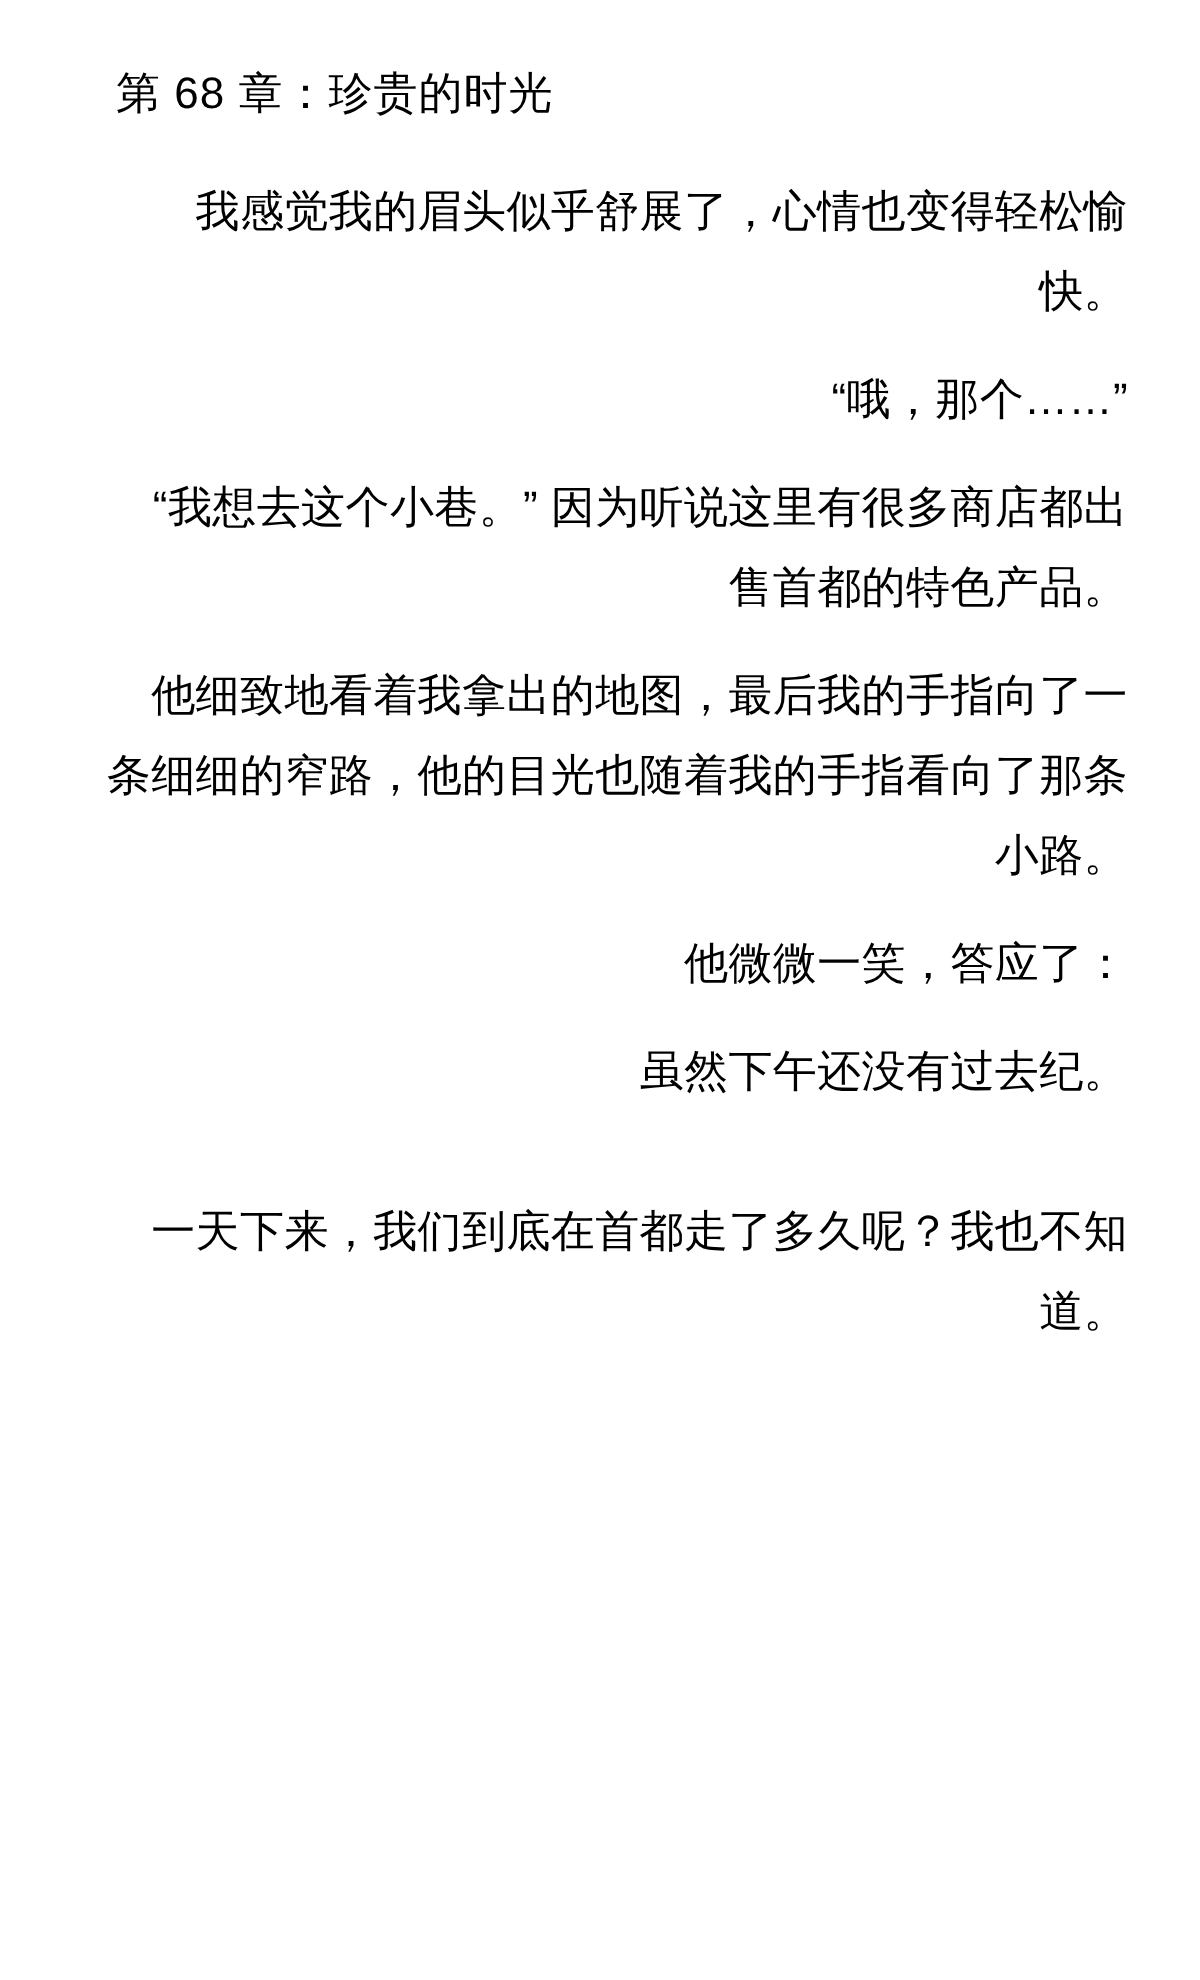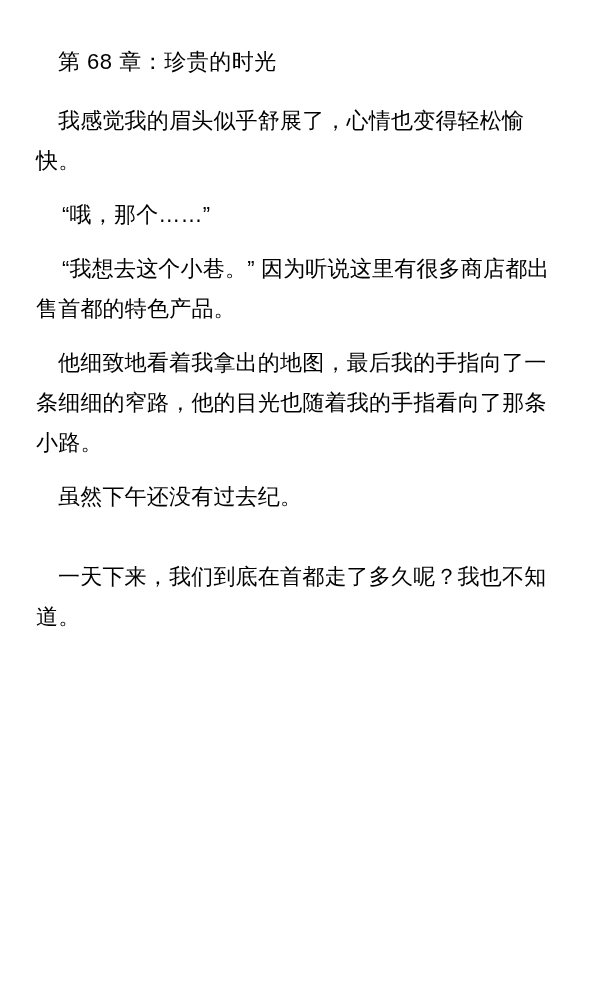--- a/index.html
+++ b/index.html
@@ -11,54 +11,56 @@
     width: 600px;
     height: 990px;
     font-family: "Liberation Sans", "DejaVu Sans", sans-serif;
     color: #000000;
     overflow: hidden;
   }
   .page {
     width: 600px;
     height: 831px;
     box-sizing: border-box;
-    padding: 45px 36px 0 36px;
+    padding: 30px 36px 0 36px;
     position: relative;
   }
   .chapter-title {
     font-size: 22px;
     line-height: 34px;
     margin: 0 0 22px 0;
     text-indent: 22px;
     font-weight: normal;
     letter-spacing: 0.5px;
   }
   .para {
     font-size: 22px;
     line-height: 40px;
     margin: 0 0 14px 0;
     text-indent: 22px;
     letter-spacing: 0.2px;
     word-break: break-all;
+    text-align: right;
   }
   .para.tight {
     margin-bottom: 6px;
     margin-top: 40px;
   }
   .para.quote {
     text-indent: 26px;
   }
 </style>
 </head>
 <body>
 
 <div class="page">
 
   <div class="chapter-title">第 68 章：珍贵的时光</div>
 
   <p class="para">我感觉我的眉头似乎舒展了，心情也变得轻松愉快。</p>
   <p class="para quote">“哦，那个……”</p>
   <p class="para quote">“我想去这个小巷。” 因为听说这里有很多商店都出售首都的特色产品。</p>
   <p class="para">他细致地看着我拿出的地图，最后我的手指向了一条细细的窄路，他的目光也随着我的手指看向了那条小路。</p>
+  <p class="para">他微微一笑，答应了：</p>
   <p class="para">虽然下午还没有过去纪。</p>
   <p class="para tight">一天下来，我们到底在首都走了多久呢？我也不知道。</p>
 
 </div>
 
 </body></html>

